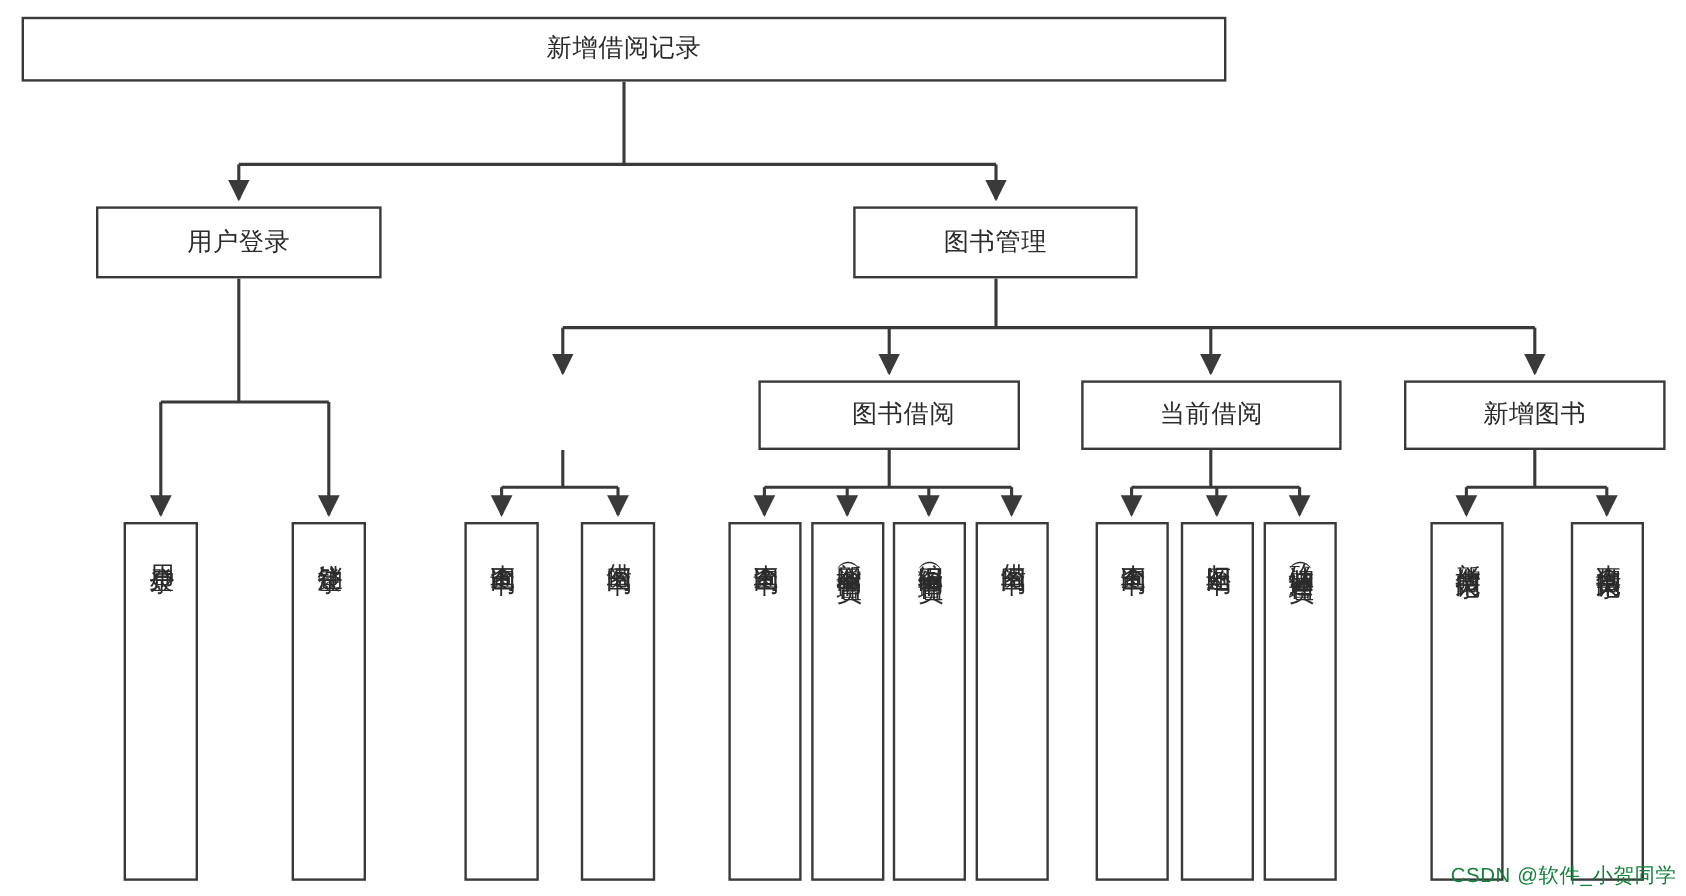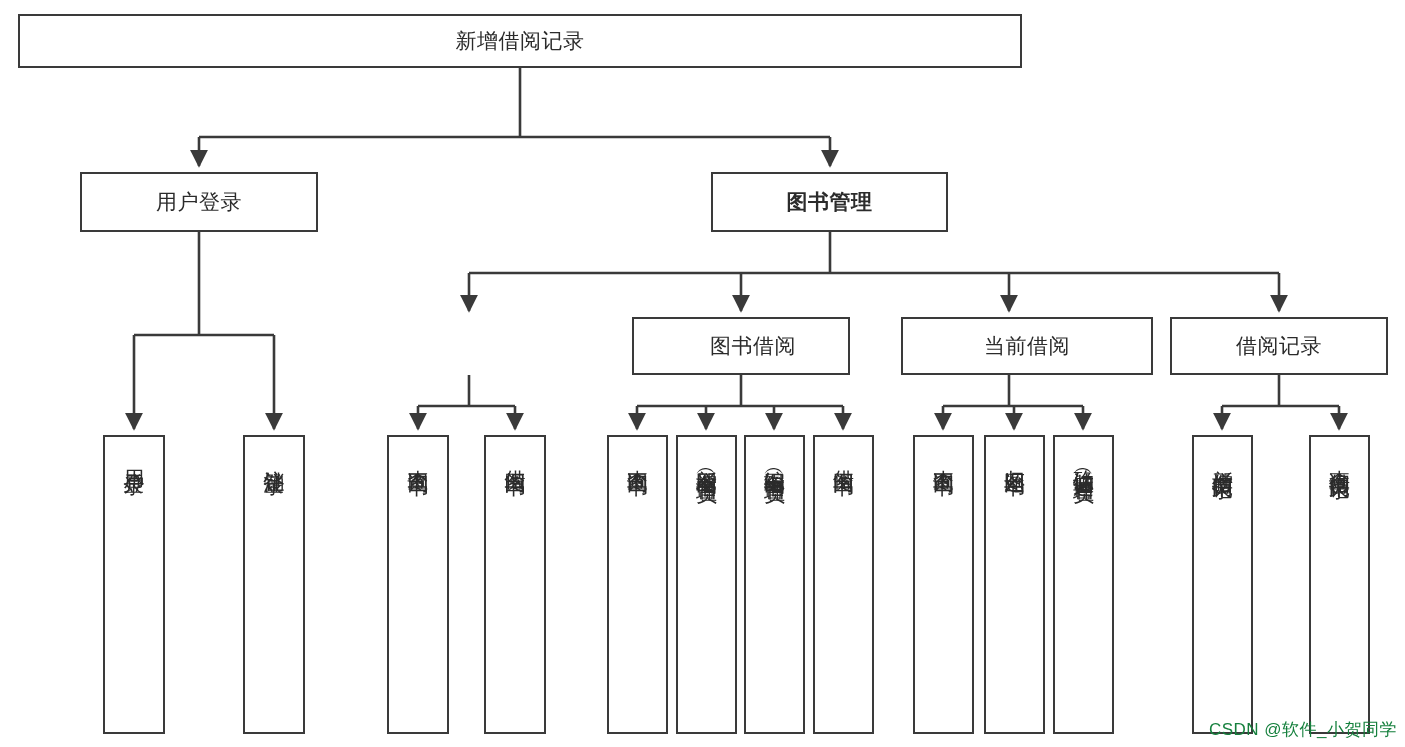--- a/index.html
+++ b/index.html
@@ -123,32 +123,32 @@
     </g>
   </svg>
 
   <div class="node horiz" style="left: 18px; top: 14px; width: 1004px; height: 54px;">
     <span class="node-label">新增借阅记录</span>
   </div>
 
   <div class="node horiz" style="left: 80px; top: 172px; width: 238px; height: 60px;">
     <span class="node-label">用户登录</span>
   </div>
-  <div class="node horiz" style="left: 711px; top: 172px; width: 237px; height: 60px; font-weight: bold;">
+  <div class="node horiz" style="left: 711px; top: 172px; width: 237px; height: 60px;">
     <span class="node-label">图书管理</span>
   </div>
 
   <div class="node horiz" style="left: 632px; top: 317px; width: 218px; height: 58px; padding-left: 24px;">
     <span class="node-label">图书借阅</span>
   </div>
-  <div class="node horiz" style="left: 901px; top: 317px; width: 252px; height: 58px;">
+  <div class="node horiz" style="left: 901px; top: 317px; width: 217px; height: 58px;">
     <span class="node-label">当前借阅</span>
   </div>
   <div class="node horiz" style="left: 1170px; top: 317px; width: 218px; height: 58px;">
-    <span class="node-label">借阅记录</span>
+    <span class="node-label">新增图书</span>
   </div>
 
   <div class="node vert" style="left: 103px; top: 435px; width: 62px; height: 299px;">
     <span class="node-label">用户登录</span>
   </div>
   <div class="node vert" style="left: 243px; top: 435px; width: 62px; height: 299px;">
     <span class="node-label">注销登录</span>
   </div>
   <div class="node vert" style="left: 387px; top: 435px; width: 62px; height: 299px;">
     <span class="node-label">查询图书</span>

